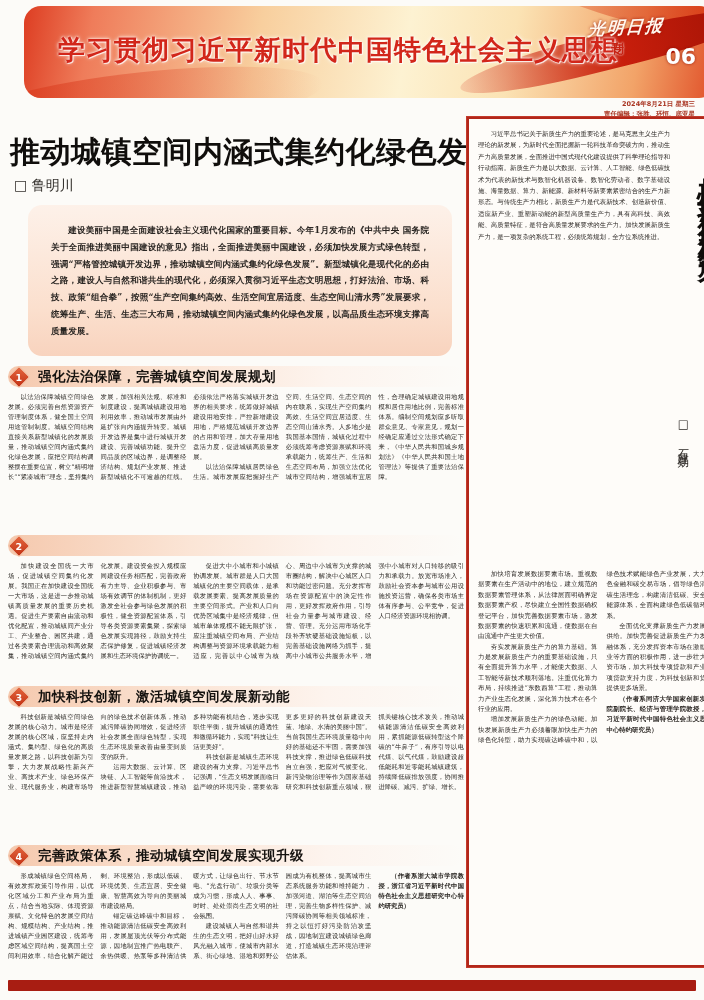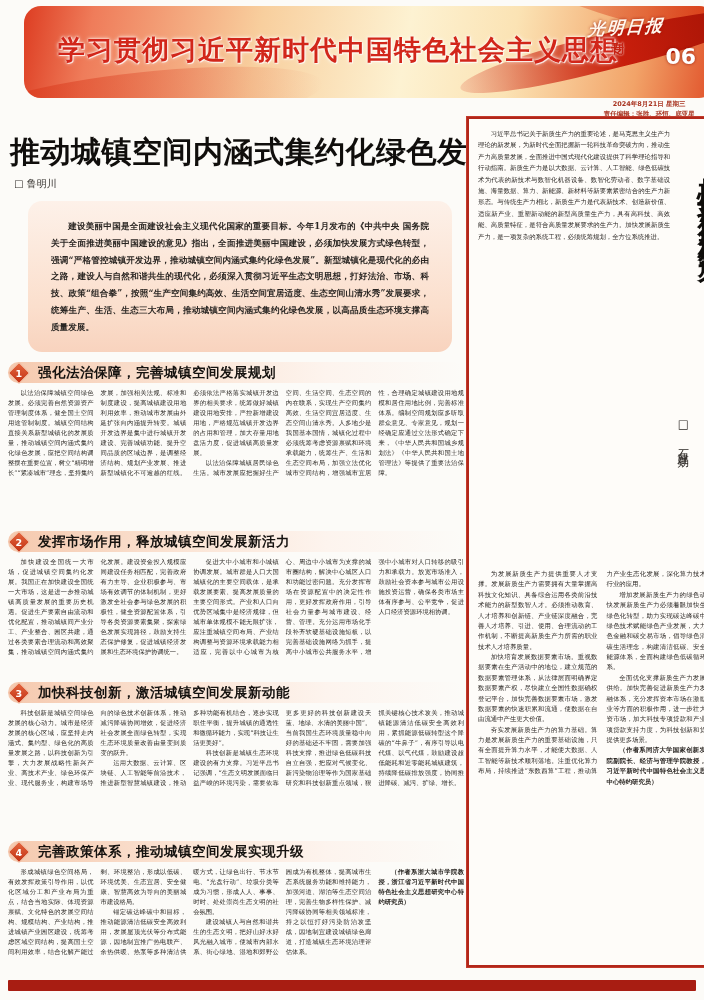--- a/index.html
+++ b/index.html
@@ -18,27 +18,27 @@
   .banner-title{position:absolute;left:34px;top:26px;font-family:"DejaVu Sans","Liberation Sans",sans-serif;
     font-weight:bold;font-size:27px;letter-spacing:1px;color:#d2261a;
     text-shadow:0 0 2px #fff,0 0 4px rgba(255,255,255,.9),1px 1px 0 rgba(255,255,255,.7);white-space:nowrap;}
   .banner-tag{position:absolute;left:586px;top:24px;width:15px;font-family:"DejaVu Sans",sans-serif;
     font-weight:bold;font-size:13px;line-height:1.25;color:#c62314;writing-mode:vertical-rl;letter-spacing:2px;
     text-shadow:0 0 2px #fff;}
   .paper-logo{position:absolute;right:52px;top:10px;font-size:17px;font-weight:bold;font-style:italic;
     color:#fff7ee;transform:rotate(-3deg) skewX(-8deg);letter-spacing:2px;text-shadow:0 0 3px rgba(150,20,5,.9);}
   .page-no{position:absolute;right:20px;top:38px;font-family:"DejaVu Sans",sans-serif;font-size:22px;
     color:#fff;font-weight:bold;text-shadow:0 0 3px rgba(130,10,0,.8);}
-  .dateblock{position:absolute;right:9px;top:99px;text-align:center;font-size:6.5px;line-height:1.55;
+  .dateblock{position:absolute;right:9px;top:99px;text-align:right;font-size:6.5px;line-height:1.55;
     color:#a93522;font-family:"DejaVu Sans",sans-serif;font-weight:bold;}
 
   
   .main{position:absolute;left:8px;top:126px;width:456px;}
   .art-title{margin:6px 2px 4px 2px;font-size:30px;font-weight:bold;letter-spacing:0.5px;color:#100e0c;white-space:nowrap;}
-  .art-byline{margin:0 0 10px 6px;font-size:10px;color:#33302c;}
+  .art-byline{margin:0 0 10px 6px;font-size:14px;color:#33302c;}
   .lead{margin:2px 12px 10px 20px;padding:12px 18px 12px 18px;border-radius:14px;
     background:linear-gradient(180deg,#fdf1e9 0%,#fbdfcd 70%,#f8d3be 100%);
     font-size:8.6px;line-height:1.95;text-align:justify;font-weight:600;color:#2a2623;}
   .lead p{margin:5px;text-indent:2em;}
   .sec-head{display:flex;align-items:center;height:21px;margin:7px 0 5px 0;border-radius:11px;
     background:linear-gradient(90deg,#f5c9ae 0%,#fbe5d6 40%,#fdf4ee 70%,rgba(253,244,238,0) 100%);}
   .diamond{width:14px;height:14px;margin:0 11px 0 3px;transform:rotate(45deg);border-radius:2px;
     background:linear-gradient(135deg,#e4673f,#c23114);border:1px solid #f2c0a6;flex:0 0 auto;
     display:flex;align-items:center;justify-content:center;}
   .diamond span{transform:rotate(-45deg);color:#fff;font-size:9.5px;font-weight:bold;
@@ -103,21 +103,20 @@
     </div>
     <div class="sec-body h-s1">
         <p>以法治保障城镇空间绿色发展。必须完善自然资源资产管理制度体系，健全国土空间用途管制制度。城镇空间结构直接关系新型城镇化的发展质量，推动城镇空间内涵式集约化绿色发展，应把空间结构调整摆在重要位置，树立“精明增长”“紧凑城市”理念，坚持集约发展，加强相关法规、标准和制度建设，提高城镇建设用地利用效率，推动城市发展由外延扩张向内涵提升转变。城镇开发边界是集中进行城镇开发建设、完善城镇功能、提升空间品质的区域边界，是调整经济结构、规划产业发展、推进新型城镇化不可逾越的红线。必须依法严格落实城镇开发边界的相关要求，统筹做好城镇建设用地安排，严控新增建设用地，严格规范城镇开发边界的占用和管理，加大存量用地盘活力度，促进城镇高质量发展。</p>
         <p>以法治保障城镇居民绿色生活。城市发展应把握好生产空间、生活空间、生态空间的内在联系，实现生产空间集约高效、生活空间宜居适度、生态空间山清水秀。人多地少是我国基本国情，城镇化过程中必须统筹考虑资源禀赋和环境承载能力，统筹生产、生活和生态空间布局，加强立法优化城市空间结构，增强城市宜居性，合理确定城镇建设用地规模和居住用地比例，完善标准体系。编制空间规划应多听取群众意见、专家意见，规划一经确定应通过立法形式确定下来，《中华人民共和国城乡规划法》《中华人民共和国土地管理法》等提供了重要法治保障。</p>
       </div>
 
     <div class="sec-head">
       <div class="diamond">
           <span>2</span>
         </div>
-      <div class="sec-title">发挥市场作用，释放城镇空间发展新活力</div>
     </div>
     <div class="sec-body h-s2">
         <p>加快建设全国统一大市场，促进城镇空间集约化发展。我国正在加快建设全国统一大市场，这是进一步推动城镇高质量发展的重要历史机遇。促进生产要素自由流动和优化配置，推动城镇间产业分工、产业整合、园区共建，通过各类要素合理流动和高效聚集，推动城镇空间内涵式集约化发展。建设资金投入规模应同建设任务相匹配，完善政府有力主导、企业积极参与、市场有效调节的体制机制，更好激发全社会参与绿色发展的积极性，健全资源配置体系，引导各类资源要素集聚，探索绿色发展实现路径，鼓励支持生态保护修复，促进城镇经济发展和生态环境保护协调统一。</p>
         <p>促进大中小城市和小城镇协调发展。城市群是人口大国城镇化的主要空间载体，是承载发展要素、提高发展质量的主要空间形式。产业和人口向优势区域集中是经济规律，但城市单体规模不能无限扩张，应注重城镇空间布局、产业结构调整与资源环境承载能力相适应，完善以中心城市为核心、周边中小城市为支撑的城市圈结构，解决中心城区人口和功能过密问题。充分发挥市场在资源配置中的决定性作用，更好发挥政府作用，引导社会力量参与城市建设、经营、管理。充分运用市场化手段补齐软硬基础设施短板，以完善基础设施网络为抓手，提高中小城市公共服务水平，增强中小城市对人口转移的吸引力和承载力。放宽市场准入，鼓励社会资本参与城市公用设施投资运营，确保各类市场主体有序参与、公平竞争，促进人口经济资源环境相协调。</p>
       </div>
 
     <div class="sec-head">
       <div class="diamond">
           <span>3</span>
         </div>
@@ -149,21 +148,20 @@
     <div class="sidebox">
       <div class="side-top">
         <div class="side-text-top">
             <p>习近平总书记关于新质生产力的重要论述，是马克思主义生产力理论的新发展，为新时代全面把握新一轮科技革命突破方向，推动生产力高质量发展，全面推进中国式现代化建设提供了科学理论指导和行动指南。新质生产力是以大数据、云计算、人工智能、绿色低碳技术为代表的新技术与数智化机器设备、数智化劳动者、数字基础设施、海量数据、算力、新能源、新材料等新要素紧密结合的生产力新形态。与传统生产力相比，新质生产力是代表新技术、创造新价值、适应新产业、重塑新动能的新型高质量生产力，具有高科技、高效能、高质量特征，是符合高质量发展要求的生产力。加快发展新质生产力，是一项复杂的系统工程，必须统筹规划，全方位系统推进。</p>
           </div>
         <div class="side-byline">□ 石建勋</div>
         <div class="side-title">加快培育和发展新质生产力</div>
       </div>
       <div class="side-bottom">
         <div>
-            <p>为发展新质生产力提供重要人才支撑。发展新质生产力需要拥有大量掌握高科技文化知识、具备综合运用各类前沿技术能力的新型数智人才。必须推动教育、人才培养和创新链、产业链深度融合，完善人才培养、引进、使用、合理流动的工作机制，不断提高新质生产力所需的职业技术人才培养质量。</p>
             <p>加快培育发展数据要素市场。重视数据要素在生产活动中的地位，建立规范的数据要素管理体系，从法律层面明确界定数据要素产权，尽快建立全国性数据确权登记平台，加快完善数据要素市场，激发数据要素的快速积累和流通，使数据在自由流通中产生更大价值。</p>
             <p>夯实发展新质生产力的算力基础。算力是发展新质生产力的重要基础设施，只有全面提升算力水平，才能使大数据、人工智能等新技术顺利落地。注重优化算力布局，持续推进“东数西算”工程，推动算力产业生态化发展，深化算力技术在各个行业的应用。</p>
             <p>增加发展新质生产力的绿色动能。加快发展新质生产力必须着眼加快生产力的绿色化转型，助力实现碳达峰碳中和，以绿色技术赋能绿色产业发展，大力发展绿色金融和碳交易市场，倡导绿色消费和低碳生活理念，构建清洁低碳、安全高效的能源体系，全面构建绿色低碳循环经济体系。</p>
             <p>全面优化支撑新质生产力发展的金融供给。加快完善促进新质生产力发展的金融体系，充分发挥资本市场在激励创新创业等方面的积极作用，进一步壮大风险投资市场，加大科技专项贷款和产业发展专项贷款支持力度，为科技创新和贷款担保提供更多场景。</p>
           </div>
         <p class="note">（作者系同济大学国家创新发展研究院副院长、经济与管理学院教授，上海市习近平新时代中国特色社会主义思想研究中心特约研究员）</p>
       </div>
     </div>
   </div>
 

